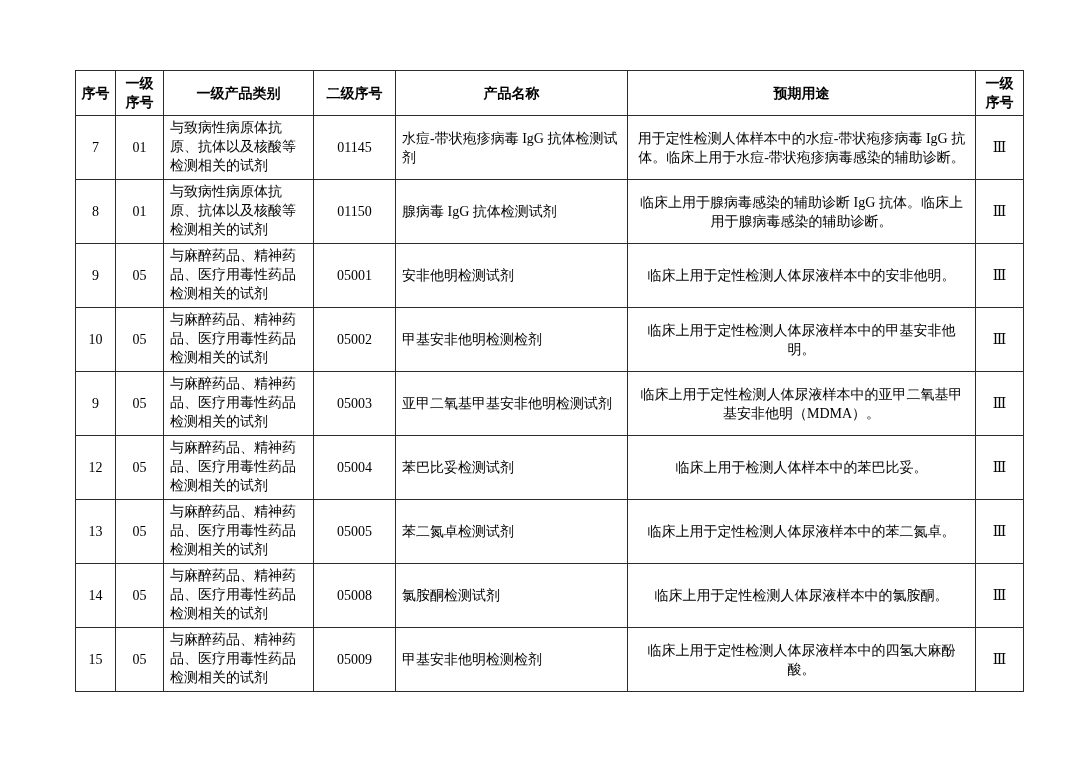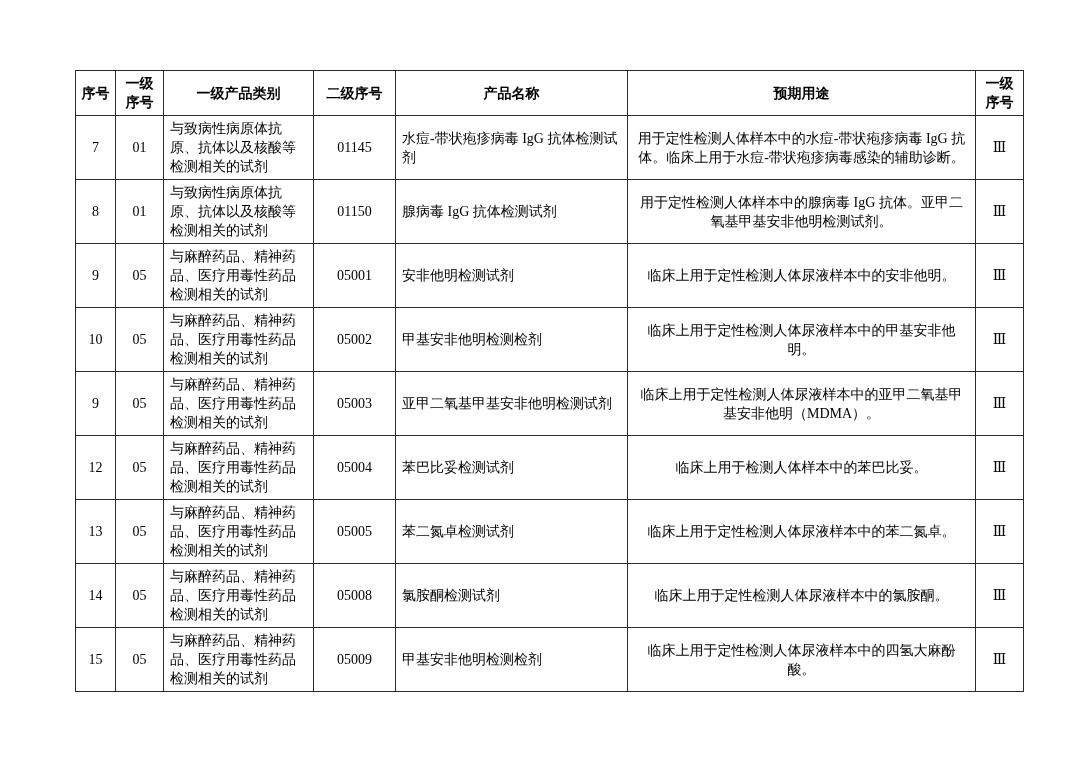--- a/index.html
+++ b/index.html
@@ -40,21 +40,21 @@
     font-weight: bold;
     text-align: center;
     height: 40px;
     padding: 2px 4px;
   }
   table.doc-table tbody tr {
     height: 51px;
   }
   td.c-center { text-align: center; }
   td.c-left   { text-align: left; }
-  td.cat      { padding-left: 8px; }
+  td.cat      { padding-left: 8px; font-family: Liberation Mono, monospace; }
   td.use      { padding-left: 8px; padding-right: 8px; text-align: center; }
 </style>
 </head>
 <body>
 
 <div class="page">
   <table class="doc-table">
     <colgroup>
       <col style="width:40px">
       <col style="width:48px">
@@ -84,21 +84,21 @@
           <td class="c-left">水痘-带状疱疹病毒 IgG 抗体检测试剂</td>
           <td class="c-left use">用于定性检测人体样本中的水痘-带状疱疹病毒 IgG 抗体。临床上用于水痘-带状疱疹病毒感染的辅助诊断。</td>
           <td class="c-center">Ⅲ</td>
         </tr>
         <tr>
           <td class="c-center">8</td>
           <td class="c-center">01</td>
           <td class="c-left cat">与致病性病原体抗原、抗体以及核酸等检测相关的试剂</td>
           <td class="c-center">01150</td>
           <td class="c-left">腺病毒 IgG 抗体检测试剂</td>
-          <td class="c-left use">用于定性检测人体样本中的腺病毒 IgG 抗体。亚甲二氧基甲基安非他明检测试剂。</td>
+          <td class="c-left use">临床上用于腺病毒感染的辅助诊断 IgG 抗体。临床上用于腺病毒感染的辅助诊断。</td>
           <td class="c-center">Ⅲ</td>
         </tr>
         <tr>
           <td class="c-center">9</td>
           <td class="c-center">05</td>
           <td class="c-left cat">与麻醉药品、精神药品、医疗用毒性药品检测相关的试剂</td>
           <td class="c-center">05001</td>
           <td class="c-left">安非他明检测试剂</td>
           <td class="c-left use">临床上用于定性检测人体尿液样本中的安非他明。</td>
           <td class="c-center">Ⅲ</td>

